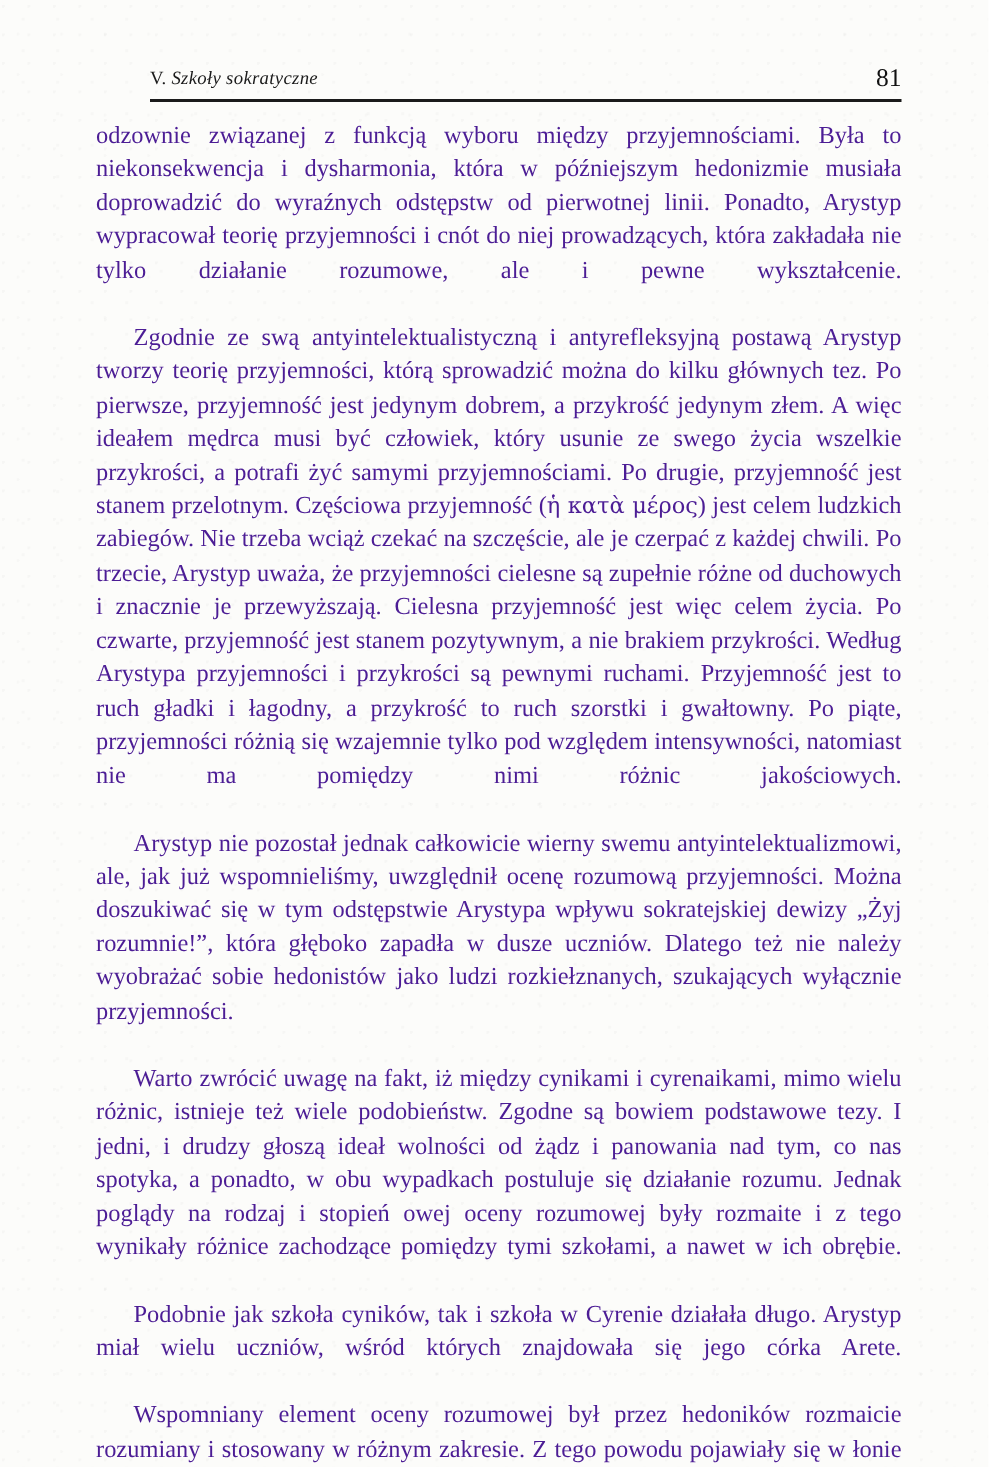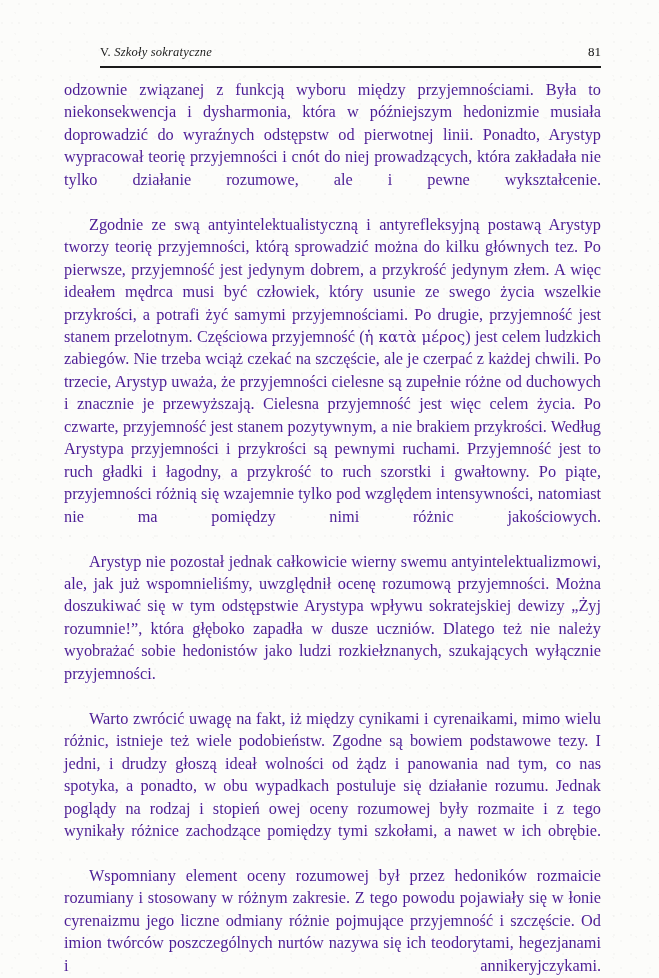--- a/index.html
+++ b/index.html
@@ -58,21 +58,21 @@
     color: #1a1a1a;
     white-space: nowrap;
   }
   .runhead-title .num {
     font-family: "Liberation Serif", serif;
   }
   .runhead-title .chap {
     font-style: italic;
   }
   .folio {
-    font-size: 13px;
+    font-size: 17px;
     color: #111;
     padding-right: 0px;
   }
   .rule {
     position: absolute;
     left: 36px;
     right: 0px;
     top: 66px;
     height: 2px;
     background: #1b1b1b;
@@ -127,18 +127,19 @@
       <p class="para">odzownie związanej z funkcją wyboru między przyjemnościami. Była to niekonsekwencja i dysharmonia, która w późniejszym hedonizmie musiała doprowadzić do wyraźnych odstępstw od pierwotnej linii. Ponadto, Arystyp wypracował teorię przyjemności i cnót do niej prowadzących, która zakładała nie tylko działanie rozumowe, ale i pewne wykształcenie.</p>
 
       <p class="para indent">
         <span>Zgodnie ze swą antyintelektualistyczną i antyrefleksyjną postawą Arystyp tworzy teorię przyjemności, którą sprowadzić można do kilku głównych tez. Po pierwsze, przyjemność jest jedynym dobrem, a przykrość jedynym złem. A więc ideałem mędrca musi być człowiek, który usunie ze swego życia wszelkie przykrości, a potrafi żyć samymi przyjemnościami. Po drugie, przyjemność jest stanem przelotnym. Częściowa przyjemność (</span><span class="gr">ἡ κατὰ μέρος</span><span>) jest celem ludzkich zabiegów. Nie trzeba wciąż czekać na szczęście, ale je czerpać z każdej chwili. Po trzecie, Arystyp uważa, że przyjemności cielesne są zupełnie różne od duchowych i znacznie je przewyższają. Cielesna przyjemność jest więc celem życia. Po czwarte, przyjemność jest stanem pozytywnym, a nie brakiem przykrości. Według Arystypa przyjemności i przykrości są pewnymi ruchami. Przyjemność jest to ruch gładki i łagodny, a przykrość to ruch szorstki i gwałtowny. Po piąte, przyjemności różnią się wzajemnie tylko pod względem intensywności, natomiast nie ma pomiędzy nimi różnic jakościowych.</span>
       </p>
 
       <p class="para indent">Arystyp nie pozostał jednak całkowicie wierny swemu antyintelektualizmowi, ale, jak już wspomnieliśmy, uwzględnił ocenę rozumową przyjemności. Można doszukiwać się w tym odstępstwie Arystypa wpływu sokratejskiej dewizy „Żyj rozumnie!”, która głęboko zapadła w dusze uczniów. Dlatego też nie należy wyobrażać sobie hedonistów jako ludzi rozkiełznanych, szukających wyłącznie przyjemności.</p>
 
       <p class="para indent">Warto zwrócić uwagę na fakt, iż między cynikami i cyrenaikami, mimo wielu różnic, istnieje też wiele podobieństw. Zgodne są bowiem podstawowe tezy. I jedni, i drudzy głoszą ideał wolności od żądz i panowania nad tym, co nas spotyka, a ponadto, w obu wypadkach postuluje się działanie rozumu. Jednak poglądy na rodzaj i stopień owej oceny rozumowej były rozmaite i z tego wynikały różnice zachodzące pomiędzy tymi szkołami, a nawet w ich obrębie.</p>
 
+      <p class="para indent">Podobnie jak szkoła cyników, tak i szkoła w Cyrenie działała długo. Arystyp miał wielu uczniów, wśród których znajdowała się jego córka Arete.</p>
 
       <p class="para indent">Wspomniany element oceny rozumowej był przez hedoników rozmaicie rozumiany i stosowany w różnym zakresie. Z tego powodu pojawiały się w łonie cyrenaizmu jego liczne odmiany różnie pojmujące przyjemność i szczęście. Od imion twórców poszczególnych nurtów nazywa się ich teodorytami, hegezjanami i annikeryjczykami.</p>
 
     </div>
   </div>
 </div>
 
 </body></html>

